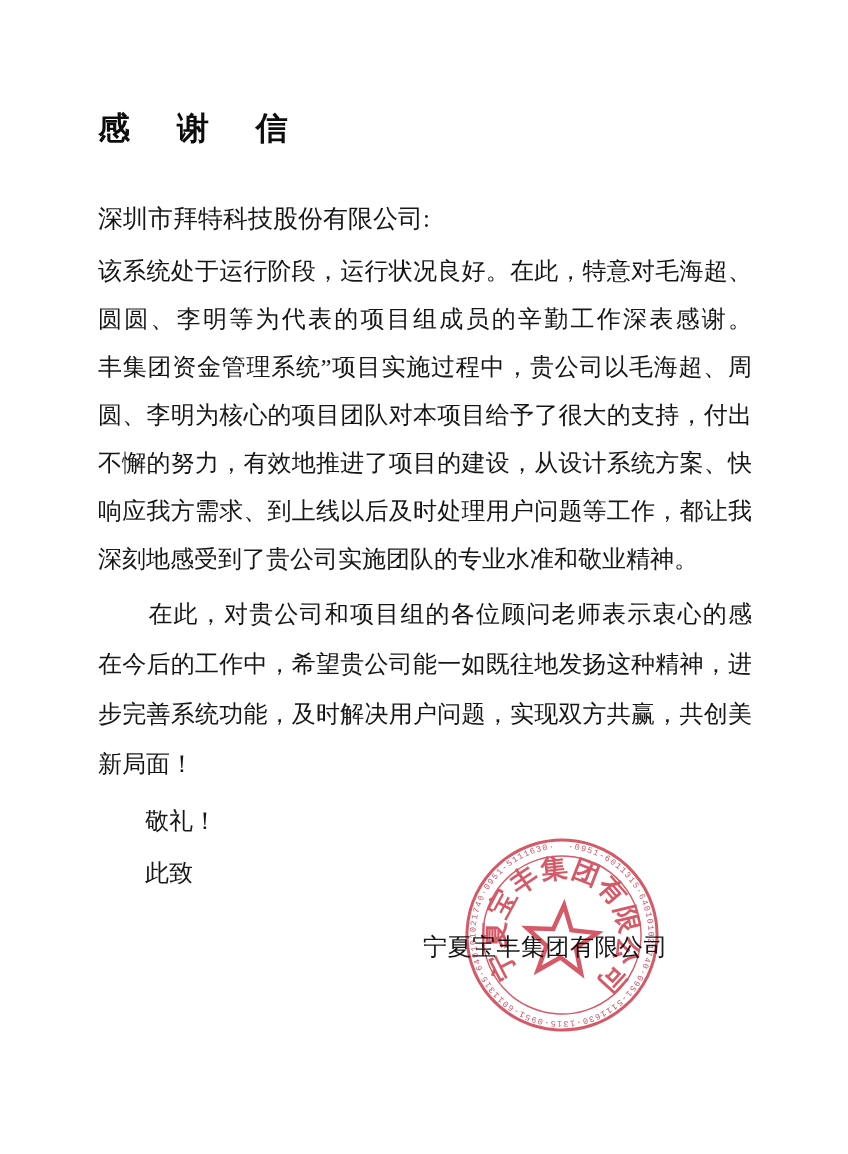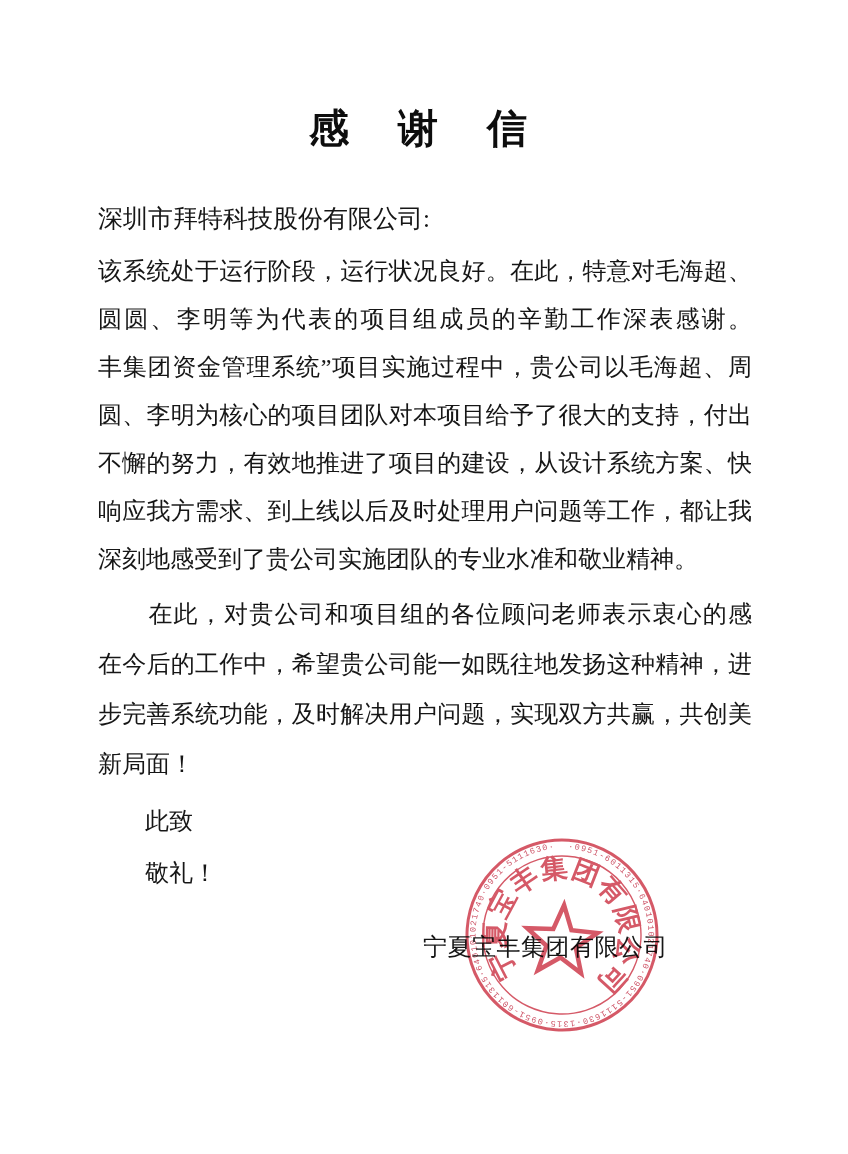--- a/index.html
+++ b/index.html
@@ -16,24 +16,24 @@
   .letter {
     position: absolute;
     left: 98px;
     right: 96px;
     top: 0;
   }
   .title {
     margin-top: 103px;
     height: 50px;
     line-height: 50px;
-    text-align: center;
+    text-align: left;
     font-family: "Liberation Sans", "DejaVu Sans", sans-serif;
     font-weight: 700;
-    font-size: 40px;
+    font-size: 32px;
     letter-spacing: 14px;
     word-spacing: 10px;
     color: #0d0d0d;
     white-space: nowrap;
   }
   .salutation {
     margin-top: 50px;
     line-height: 32px;
     font-size: 25px;
   }
@@ -101,22 +101,22 @@
     </div>
 
     <div class="para para2">
       <div class="line">　　在此，对贵公司和项目组的各位顾问老师表示衷心的感谢！</div>
         <div class="line">在今后的工作中，希望贵公司能一如既往地发扬这种精神，进一</div>
         <div class="line">步完善系统功能，及时解决用户问题，实现双方共赢，共创美好</div>
       <div class="line line-last">新局面！</div>
     </div>
 
     <div class="closing">
+      <div>敬礼！</div>
       <div>此致</div>
-      <div>敬礼！</div>
     </div>
 
   </div>
 
   <div class="sign-block">
     <div class="sign-company">宁夏宝丰集团有限公司</div>
   </div>
 
   <div class="seal">
     <svg width="220" height="220" viewBox="0 0 220 220" xmlns="http://www.w3.org/2000/svg">

